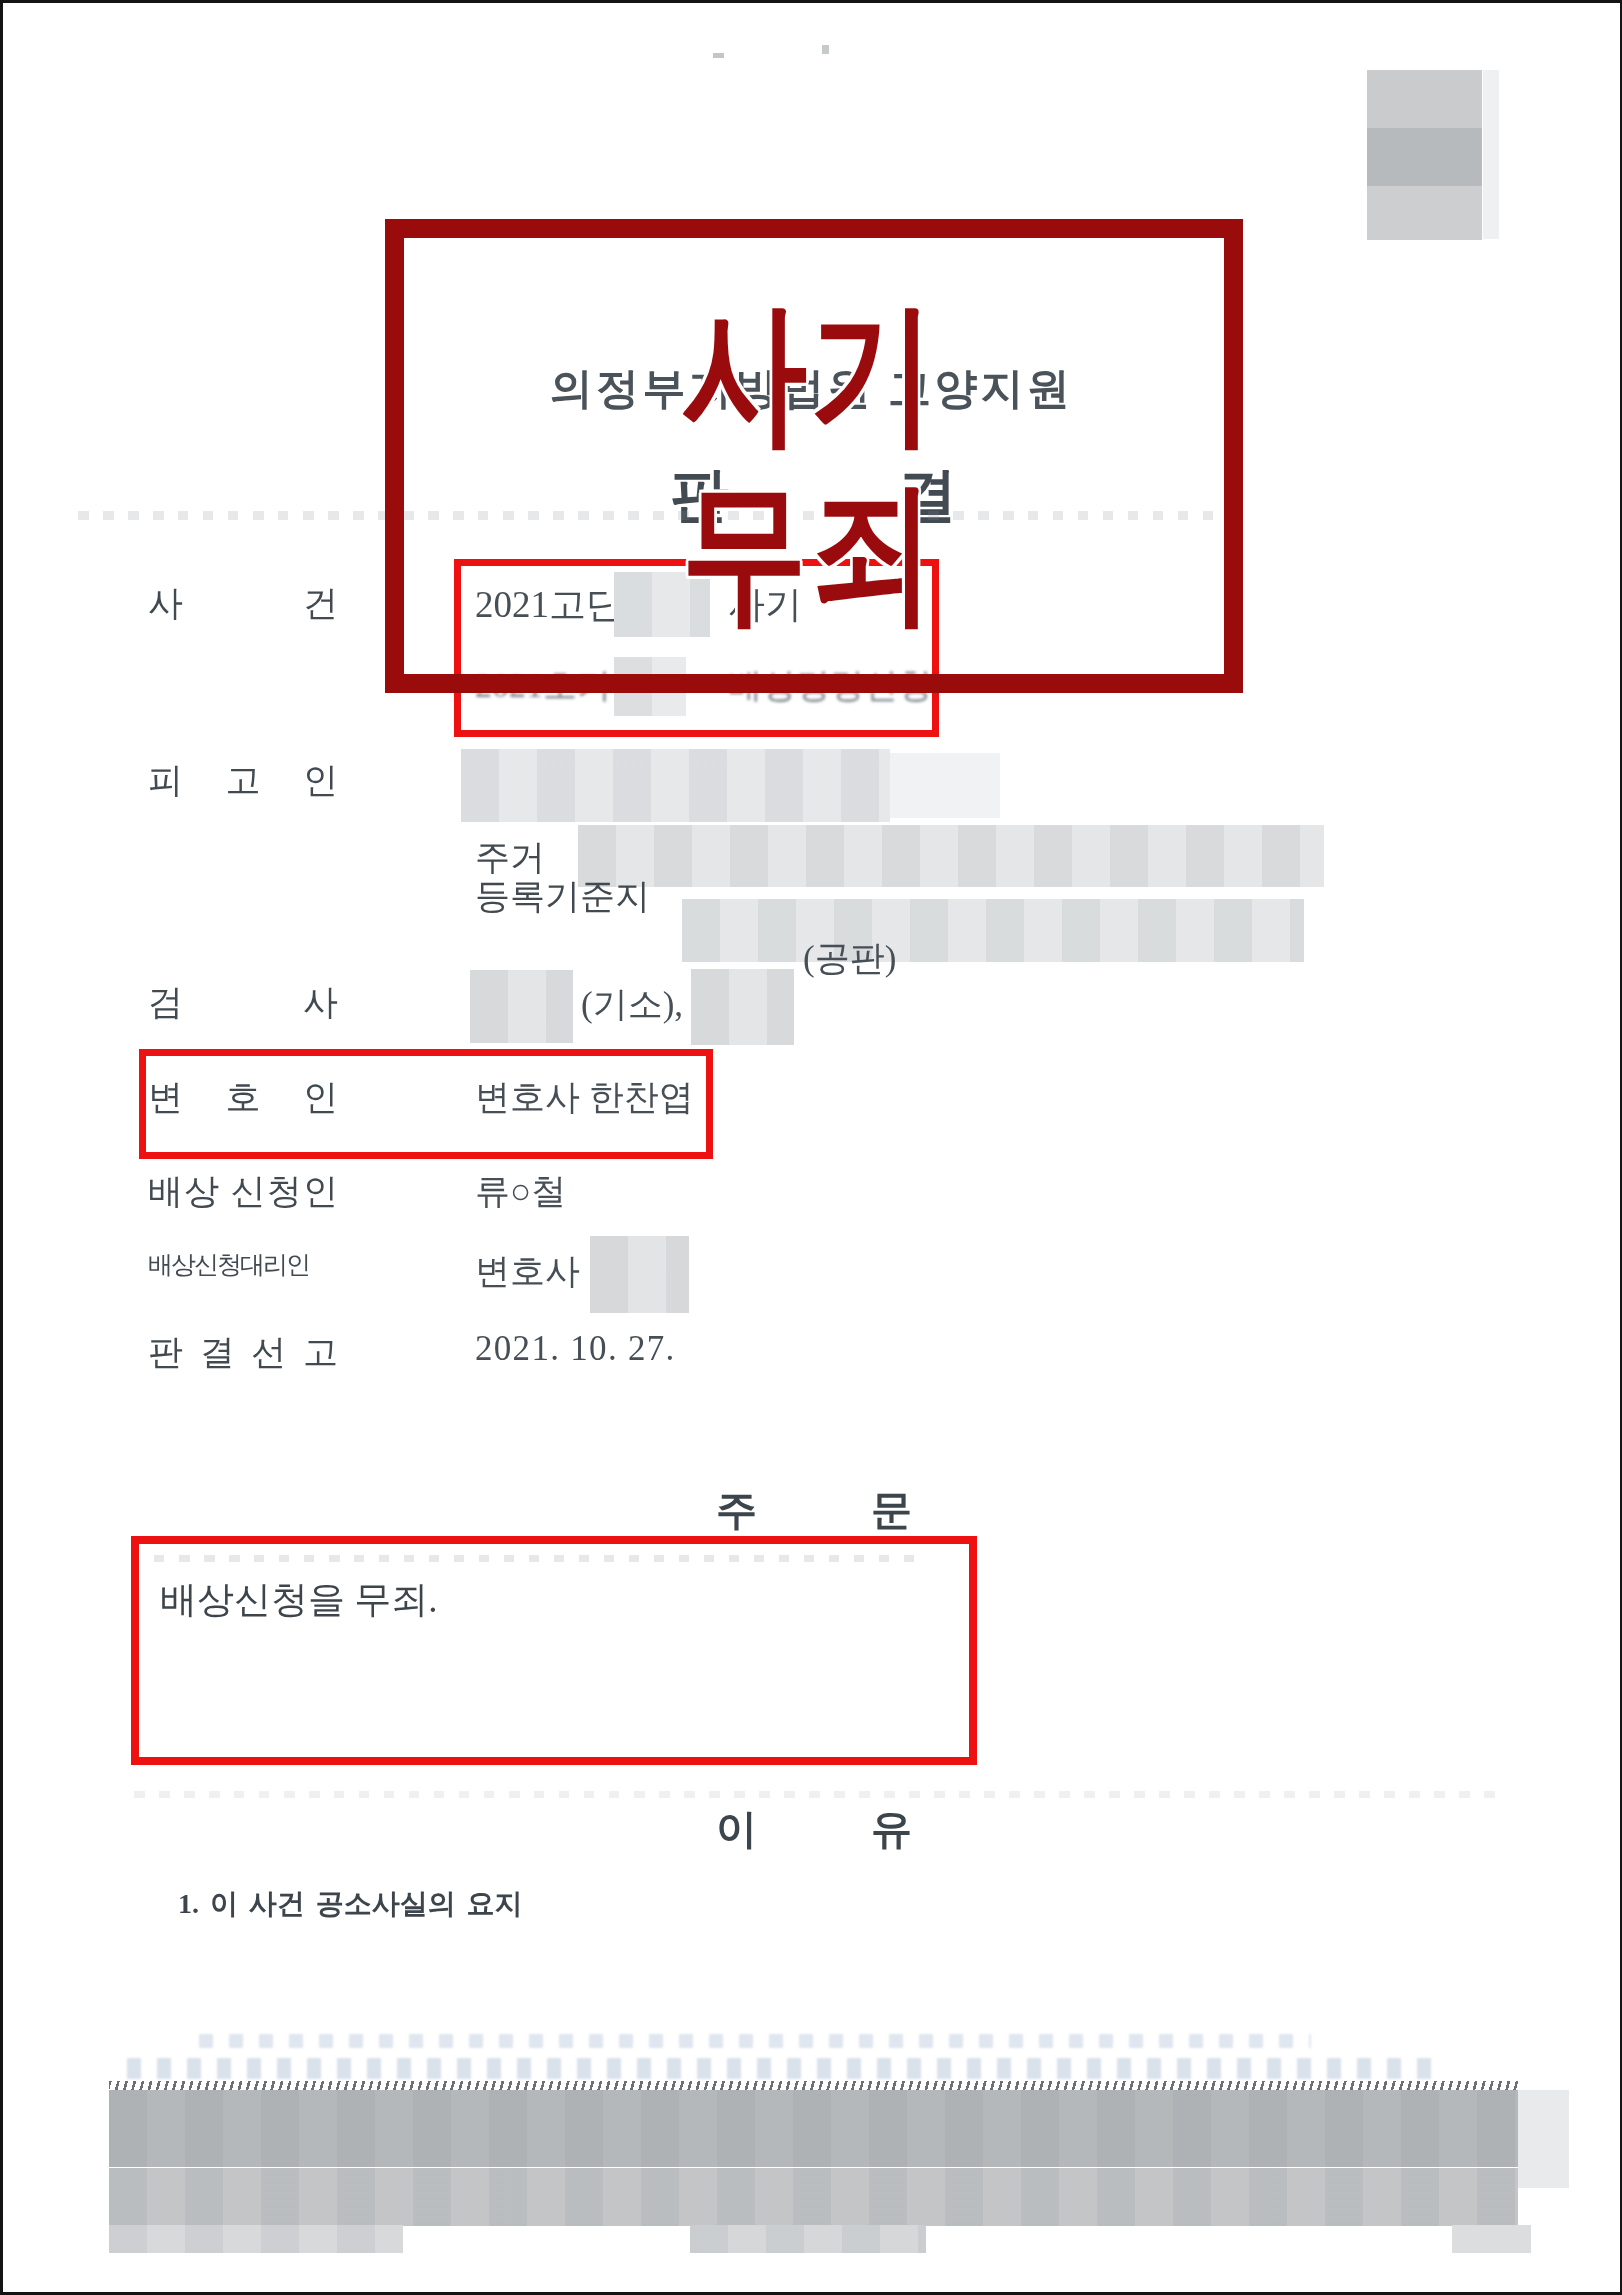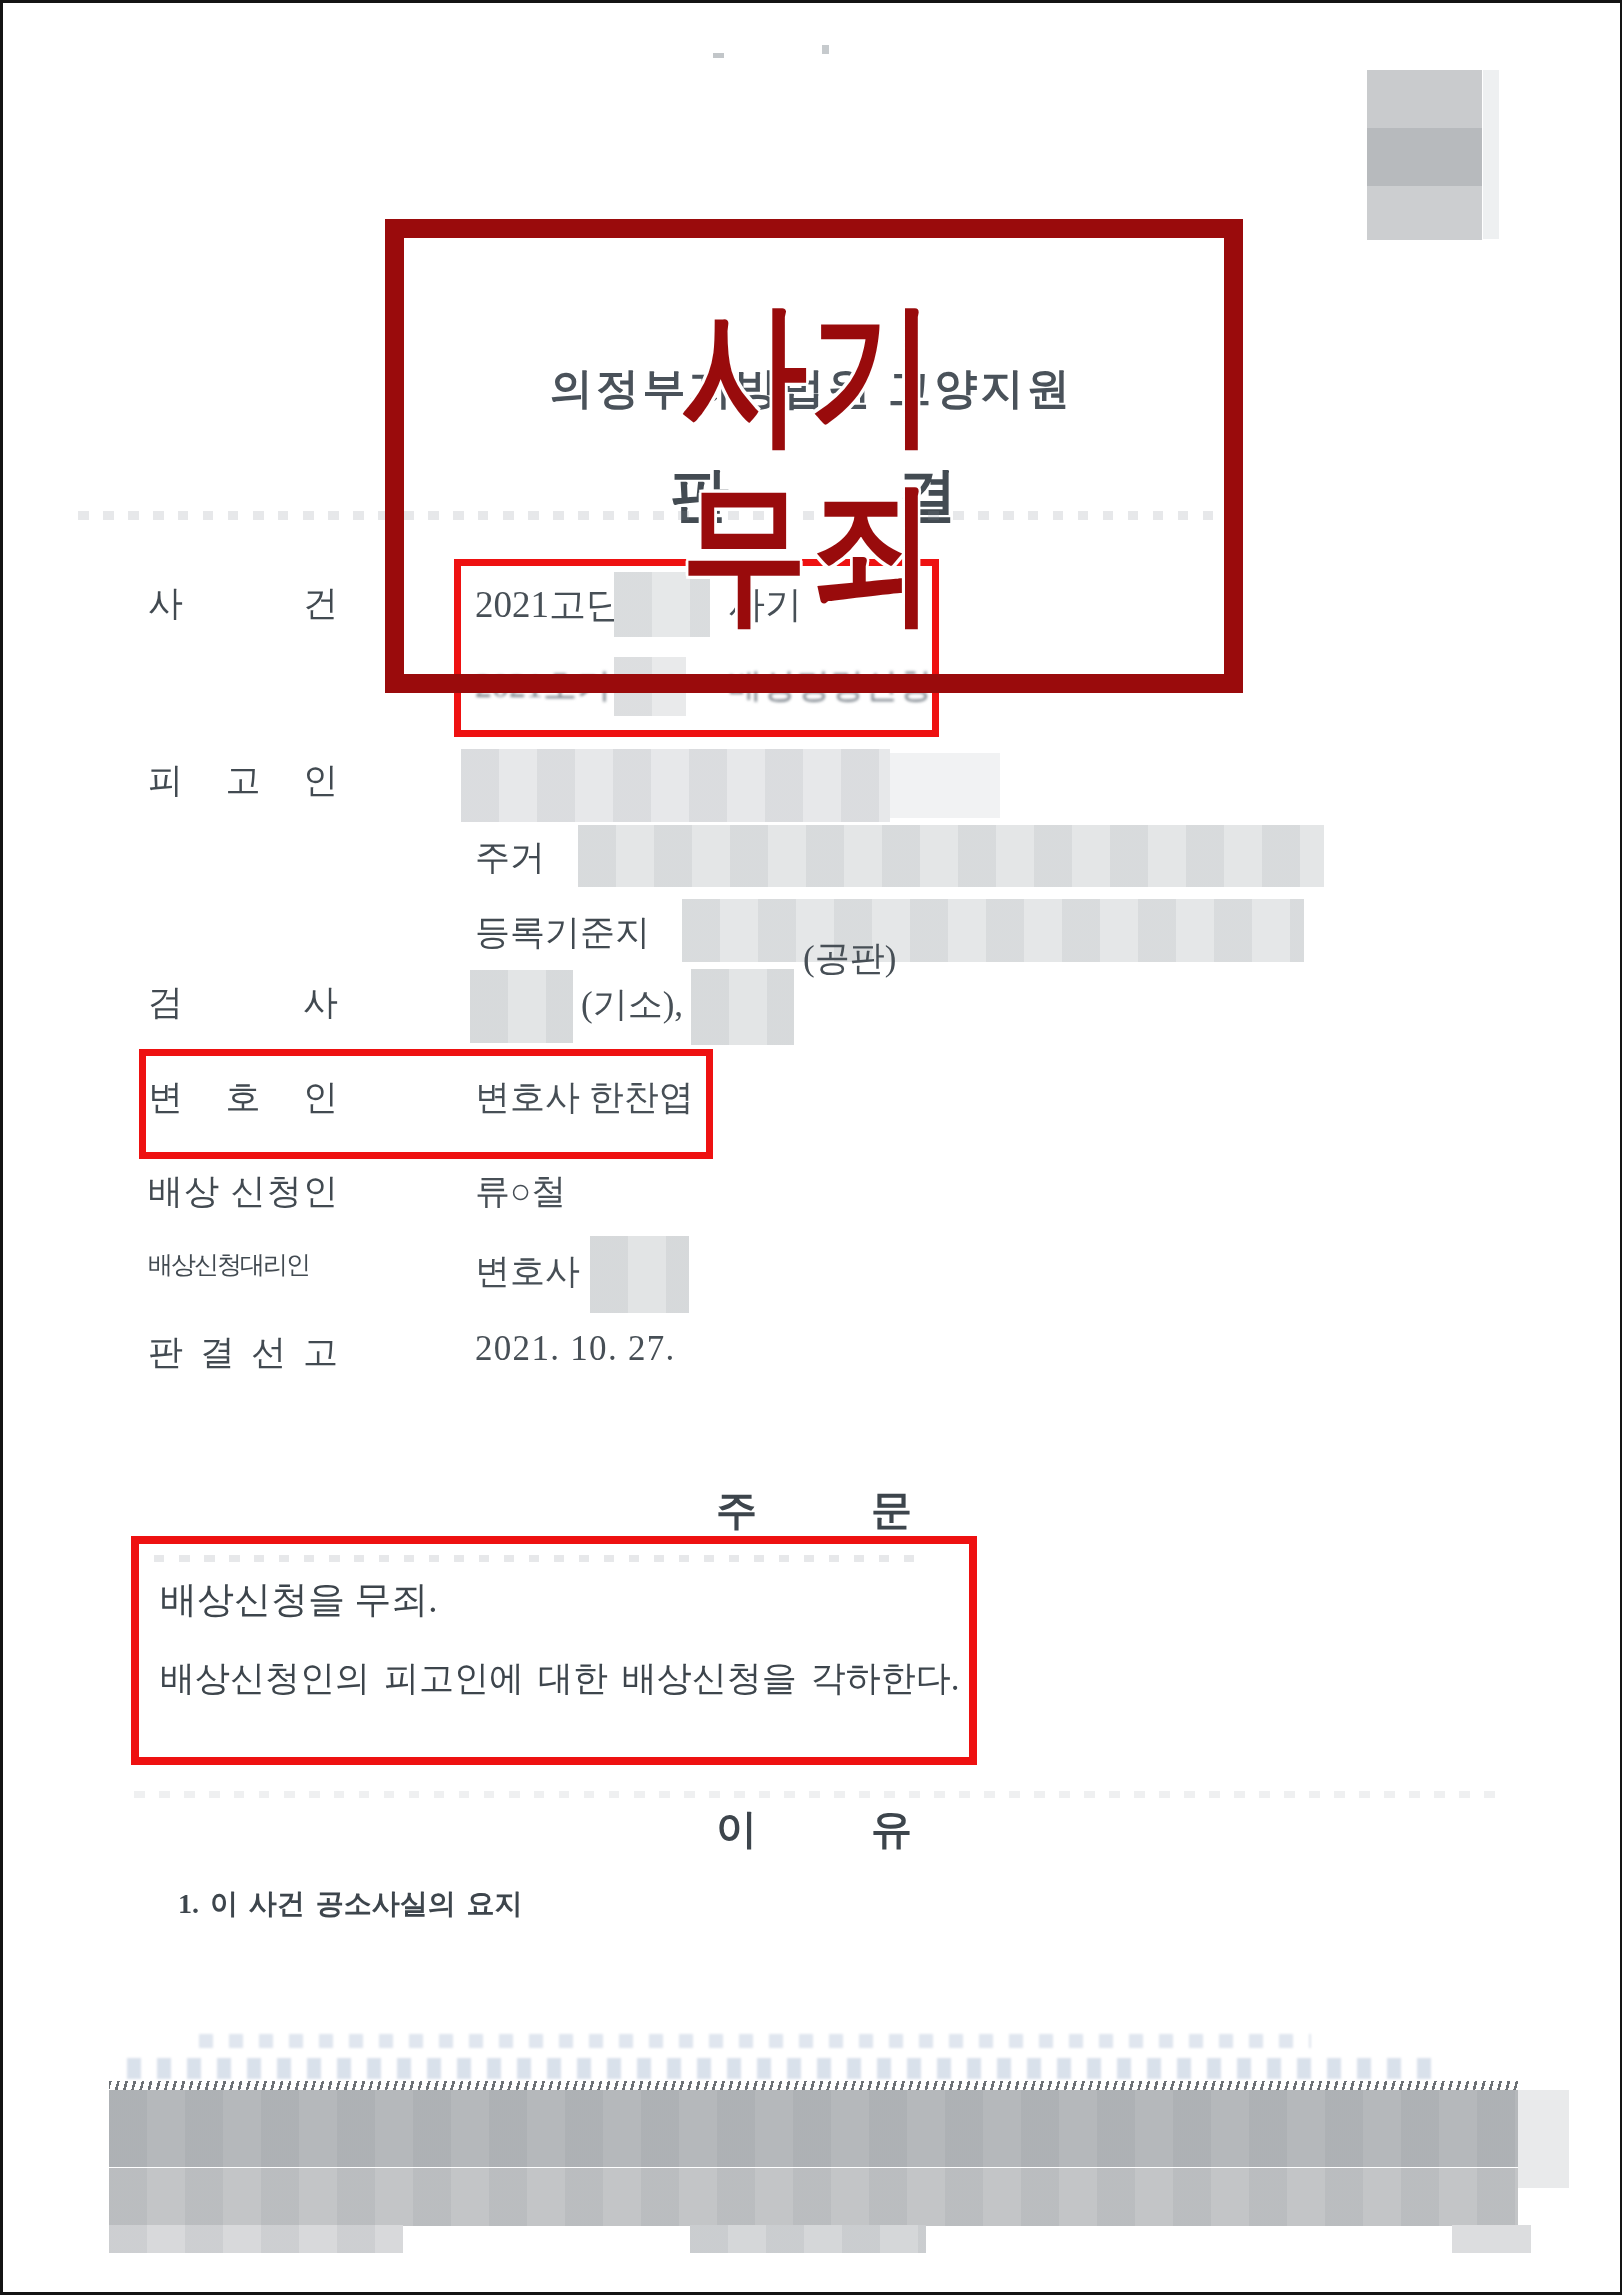--- a/index.html
+++ b/index.html
@@ -69,21 +69,21 @@
       <span>피</span>
       <span>고</span>
       <span>인</span>
     </div>
   <div class="abs pixel" style="left:458px;top:746px;width:429px;height:73px;background-color:#e7e8ea;"></div>
   <div class="abs" style="left:887px;top:750px;width:110px;height:65px;background:#f1f2f3;"></div>
 
   <div class="abs label" style="left:472px;top:831px;">주거</div>
   <div class="abs pixel" style="left:575px;top:822px;width:746px;height:62px;background-color:#e4e6e7;"></div>
 
-  <div class="abs label" style="left:472px;top:906px;">등록기준지</div>
+  <div class="abs label" style="left:472px;top:870px;">등록기준지</div>
   <div class="abs pixel" style="left:679px;top:896px;width:622px;height:63px;background-color:#e5e7e8;"></div>
 
   <div class="abs spread label" style="left:145px;top:976px;width:190px;">
       <span>검</span>
       <span>사</span>
     </div>
   <div class="abs pixel" style="left:467px;top:967px;width:103px;height:73px;background-color:#e3e5e6;"></div>
   <div class="abs value" style="left:578px;top:978px;">(기소),</div>
   <div class="abs pixel" style="left:688px;top:966px;width:103px;height:76px;background-color:#e3e5e6;"></div>
   <div class="abs value" style="left:800px;top:932px;">(공판)</div>
@@ -118,21 +118,20 @@
     </div>
   <div class="abs value" style="left:472px;top:1326px;letter-spacing:1.3px;">2021. 10. 27.</div>
 
   <div class="abs spread heading" style="left:713px;top:1480px;width:196px;font-size:41px;">
       <span>주</span>
       <span>문</span>
     </div>
   <div class="abs redbox" style="left:128px;top:1533px;width:830px;height:213px;border-width:8.5px;border-color:#ee1111;"></div>
   <div class="abs noise" style="left:151px;top:1552px;width:772px;height:7.2px;"></div>
   <div class="abs" style="left:157px;top:1572px;font-size:37px;color:#3d454c;">배상신청을 무죄.</div>
-  <div class="abs" style="left:157px;top:1652px;font-size:35px;color:#3d454c;word-spacing:5.2px;">배상신청인의 피고인에 대한 배상신청을 각하한다.</div>
 
   <div class="abs noise" style="left:131px;top:1788px;width:1361px;height:7.2px;opacity:.2;"></div>
   <div class="abs spread heading" style="left:713px;top:1799px;width:196px;font-size:41px;">
       <span>이</span>
       <span>유</span>
     </div>
   <div class="abs heading" style="left:175px;top:1882px;font-size:28px;word-spacing:3.9px;">1. 이 사건 공소사실의 요지</div>
 
 
   <div class="abs noise-blue" style="left:196px;top:2031px;width:1112px;height:14.4px;"></div>

